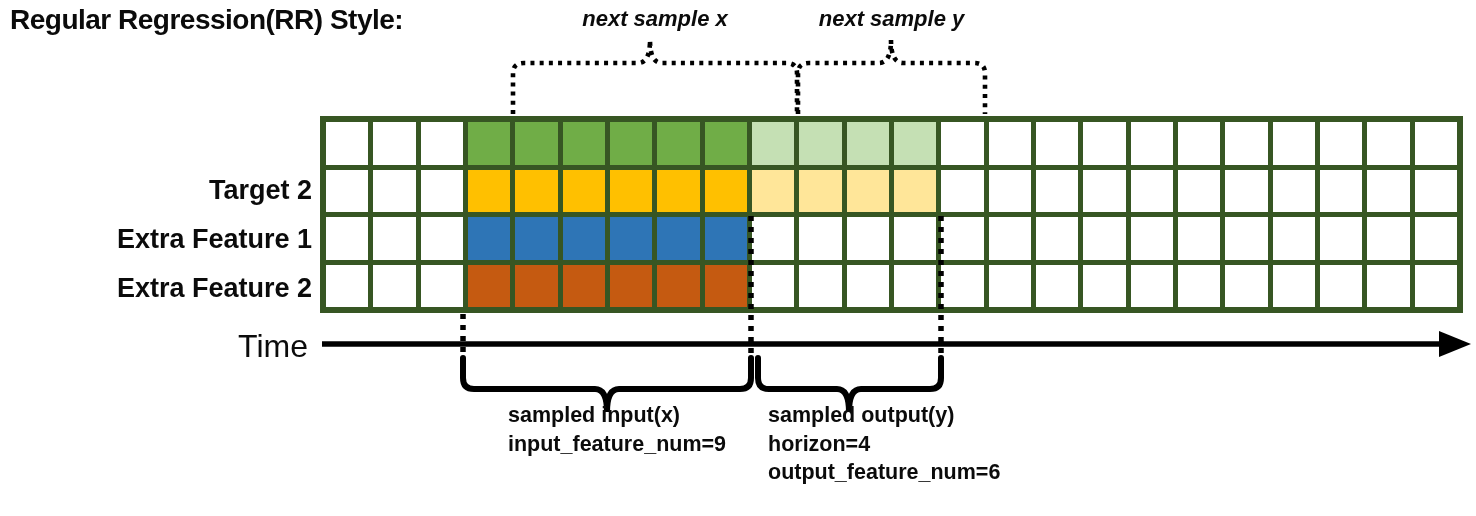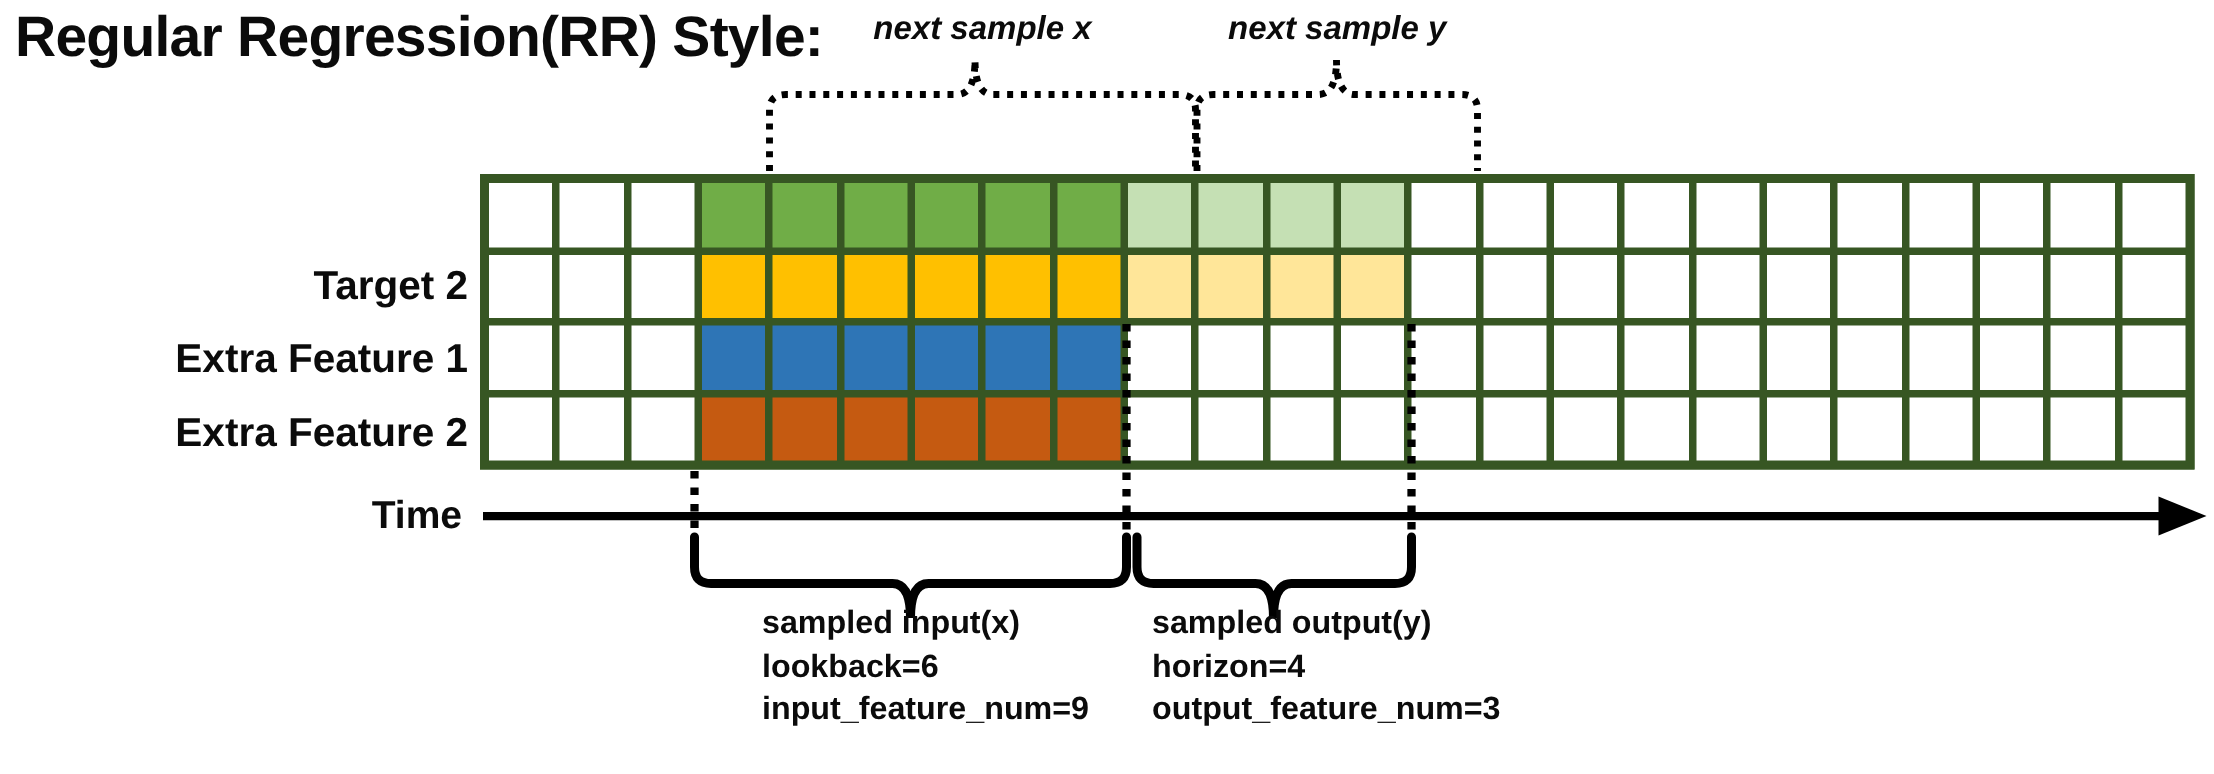--- a/index.html
+++ b/index.html
@@ -6,21 +6,21 @@
   #canvas{
     position:relative;
     width:1476px;height:516px;
     overflow:hidden;
     font-family:"Liberation Sans", sans-serif;
     color:#0b0b0b;
     background:#ffffff;
   }
   .title{
     position:absolute;left:10px;top:4px;
-    font-size:38px;font-weight:700;letter-spacing:-0.5px;
+    font-size:28px;font-weight:700;letter-spacing:-0.5px;
     white-space:nowrap;
   }
   .top-label{
     position:absolute;top:6px;
     font-size:22px;font-style:italic;font-weight:600;
     text-align:center;white-space:nowrap;
   }
   #top-label-x{left:513px;width:284px;}
   #top-label-y{left:798px;width:187px;}
   #grid{
@@ -41,21 +41,21 @@
     text-align:right;
     font-size:27px;font-weight:700;
     white-space:nowrap;
   }
   #row-label-0{top:117px;}
   #row-label-1{top:166px;}
   #row-label-2{top:215px;}
   #row-label-3{top:264px;}
   .time-label{
     position:absolute;left:120px;top:328px;width:188px;
-    text-align:right;font-size:26px;font-weight:700;
+    text-align:right;font-size:32px;font-weight:400;
   }
   svg.overlay{
     position:absolute;left:0;top:0;
     pointer-events:none;
   }
   .anno-block{
     position:absolute;top:401px;
     font-size:21.5px;font-weight:600;line-height:28.5px;
     white-space:nowrap;
   }
@@ -190,22 +190,21 @@
     <line x1="322" y1="344" x2="1442" y2="344" stroke="#000000" stroke-width="5.5"></line>
     <polygon points="1439,331 1471,344 1439,357" fill="#000000"></polygon>
 
     <path d="M 463,358 L 463,378 Q 463,389 474,389 L 595,389 Q 607,389 607,412 Q 607,389 619,389 L 740,389 Q 751,389 751,378 L 751,358" fill="none" stroke="#000000" stroke-width="6" stroke-linecap="round"></path>
 
     <path d="M 758,358 L 758,378 Q 758,389 769,389 L 837,389 Q 849,389 849,412 Q 849,389 861,389 L 930,389 Q 941,389 941,378 L 941,358" fill="none" stroke="#000000" stroke-width="6" stroke-linecap="round"></path>
   </svg>
 
   <div class="anno-block" id="anno-input">
     <div>sampled input(x)</div>
-    <div>lookback=6</div>
     <div>input_feature_num=9</div>
   </div>
   <div class="anno-block" id="anno-output">
     <div>sampled output(y)</div>
     <div>horizon=4</div>
-    <div>output_feature_num=3</div>
+    <div>output_feature_num=6</div>
   </div>
 
 </div>
 
 </body></html>

